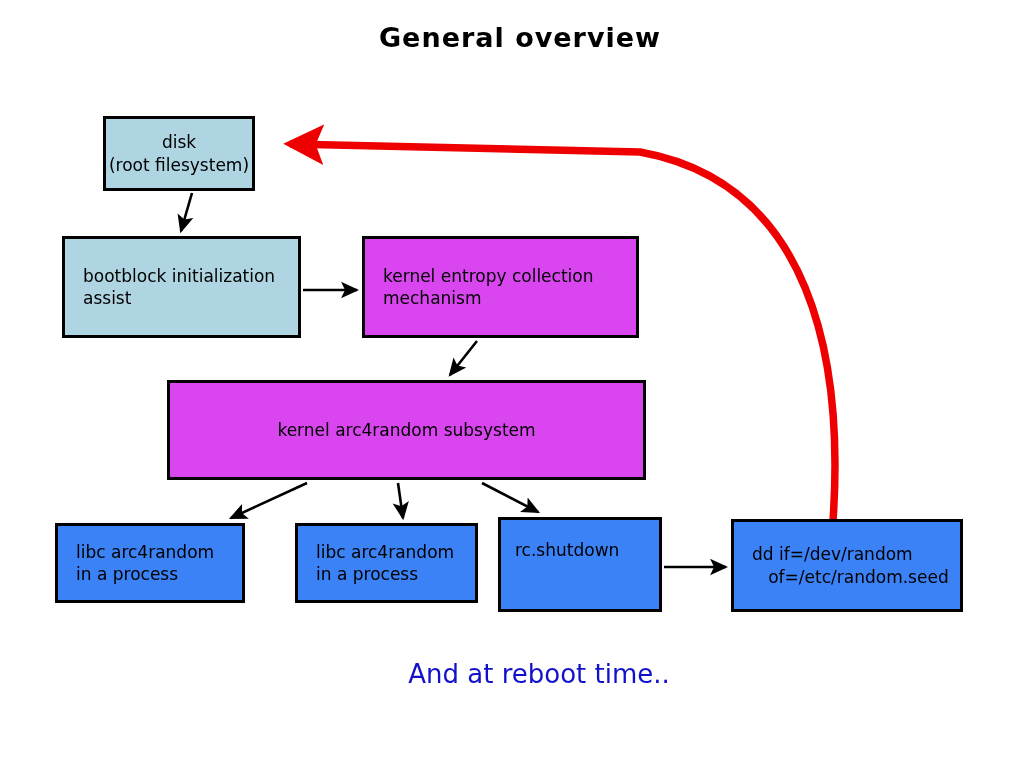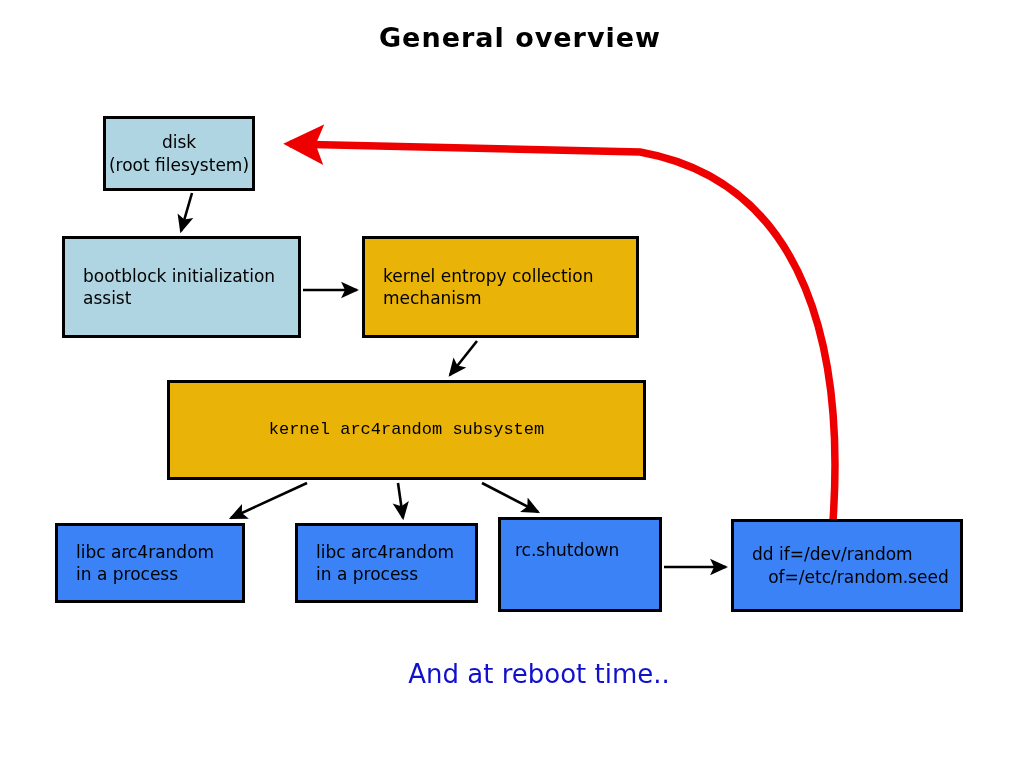--- a/index.html
+++ b/index.html
@@ -55,32 +55,32 @@
     font-size: 17px;
     line-height: 1.32;
     white-space: pre;
     display: flex;
   }
   .node .node-label {
     display: block;
     width: 100%;
   }
   .fill-blue  { background: #afd5e2; }
-  .fill-green { background: #eab308; }
+  .fill-green { background: #d946ef; }
   .fill-orange{ background: #3b82f6; }
 
   .align-center { align-items: center; justify-content: center; text-align: center; }
   .align-left   { align-items: center; justify-content: flex-start; text-align: left; padding-left: 18px; }
   .align-top    { align-items: flex-start; justify-content: flex-start; text-align: left; padding-left: 14px; padding-top: 19px; }
 
   
   #node-disk        { left: 103px; top: 116px;  width: 152px; height: 75px;  }
   #node-bootblock   { left: 62px;  top: 236px;  width: 239px; height: 102px; }
   #node-entropy     { left: 362px; top: 236px;  width: 277px; height: 102px; }
-  #node-arc4random  { left: 167px; top: 380px;  width: 479px; height: 100px; font-family: Liberation Mono, monospace; }
+  #node-arc4random  { left: 167px; top: 380px;  width: 479px; height: 100px; }
   #node-libc-a      { left: 55px;  top: 523px;  width: 190px; height: 80px;  }
   #node-libc-b      { left: 295px; top: 523px;  width: 183px; height: 80px;  }
   #node-rcshutdown  { left: 498px; top: 517px;  width: 164px; height: 95px;  }
   #node-ddseed      { left: 731px; top: 519px;  width: 232px; height: 93px;  }
 </style>
 </head>
 <body>
 
 <div id="slide">
 

